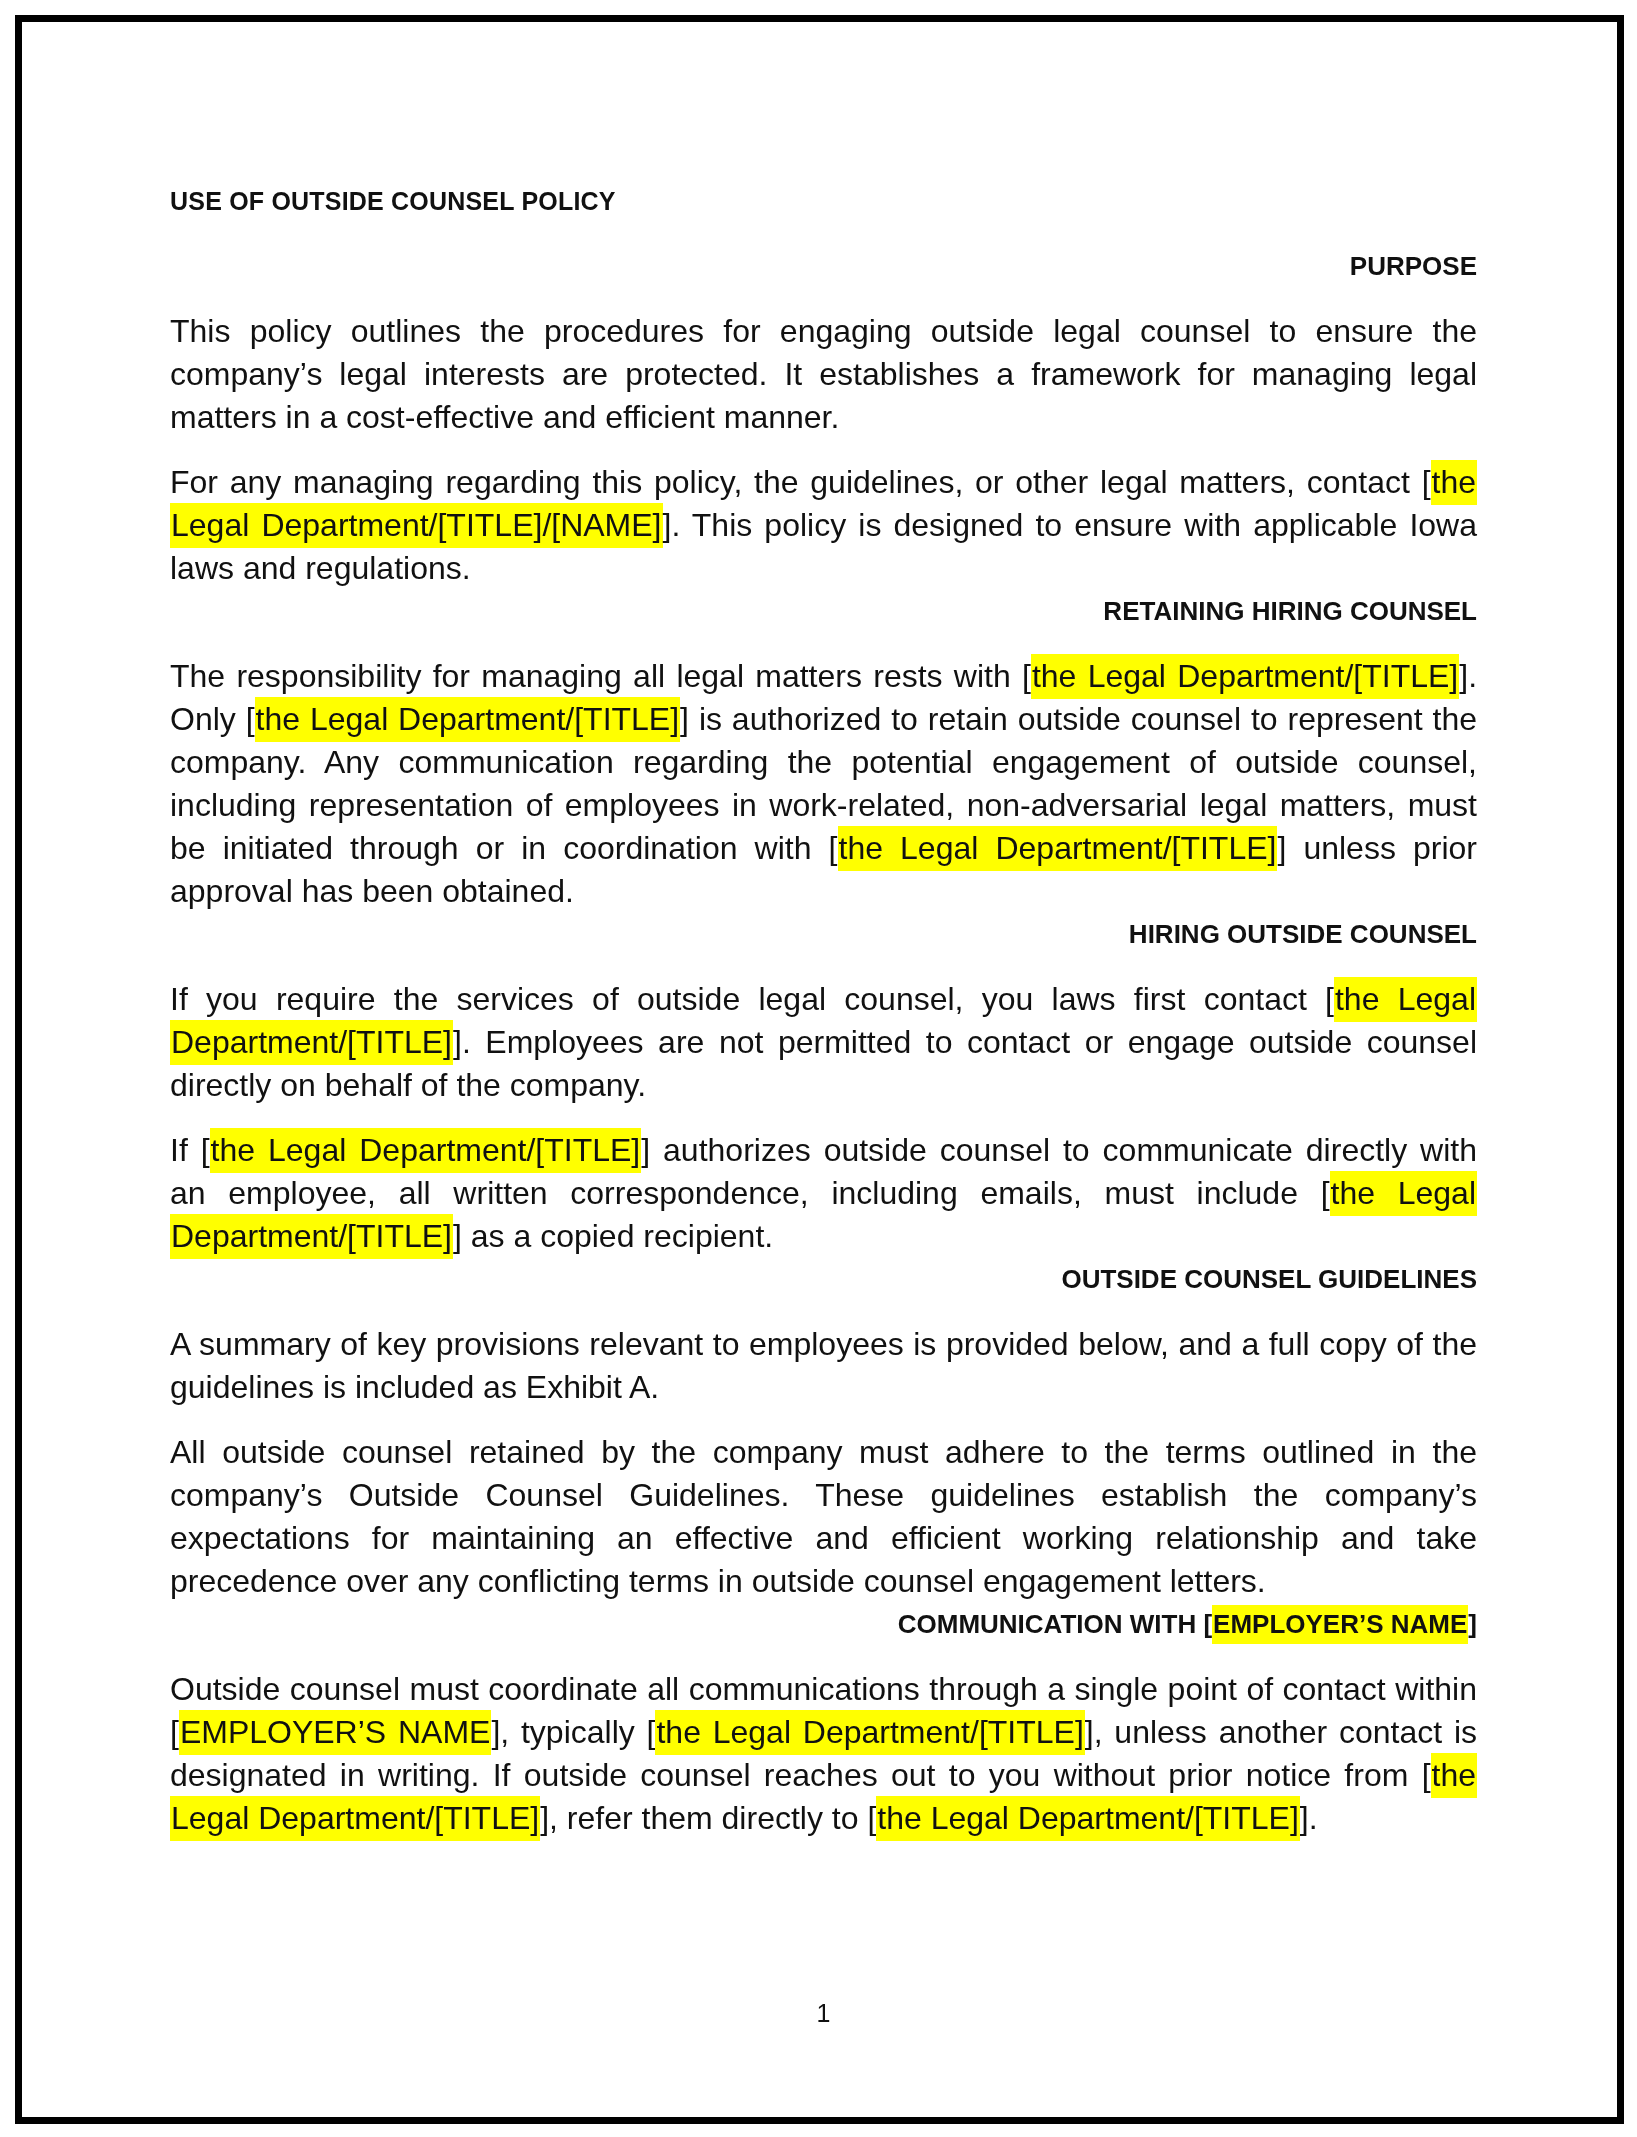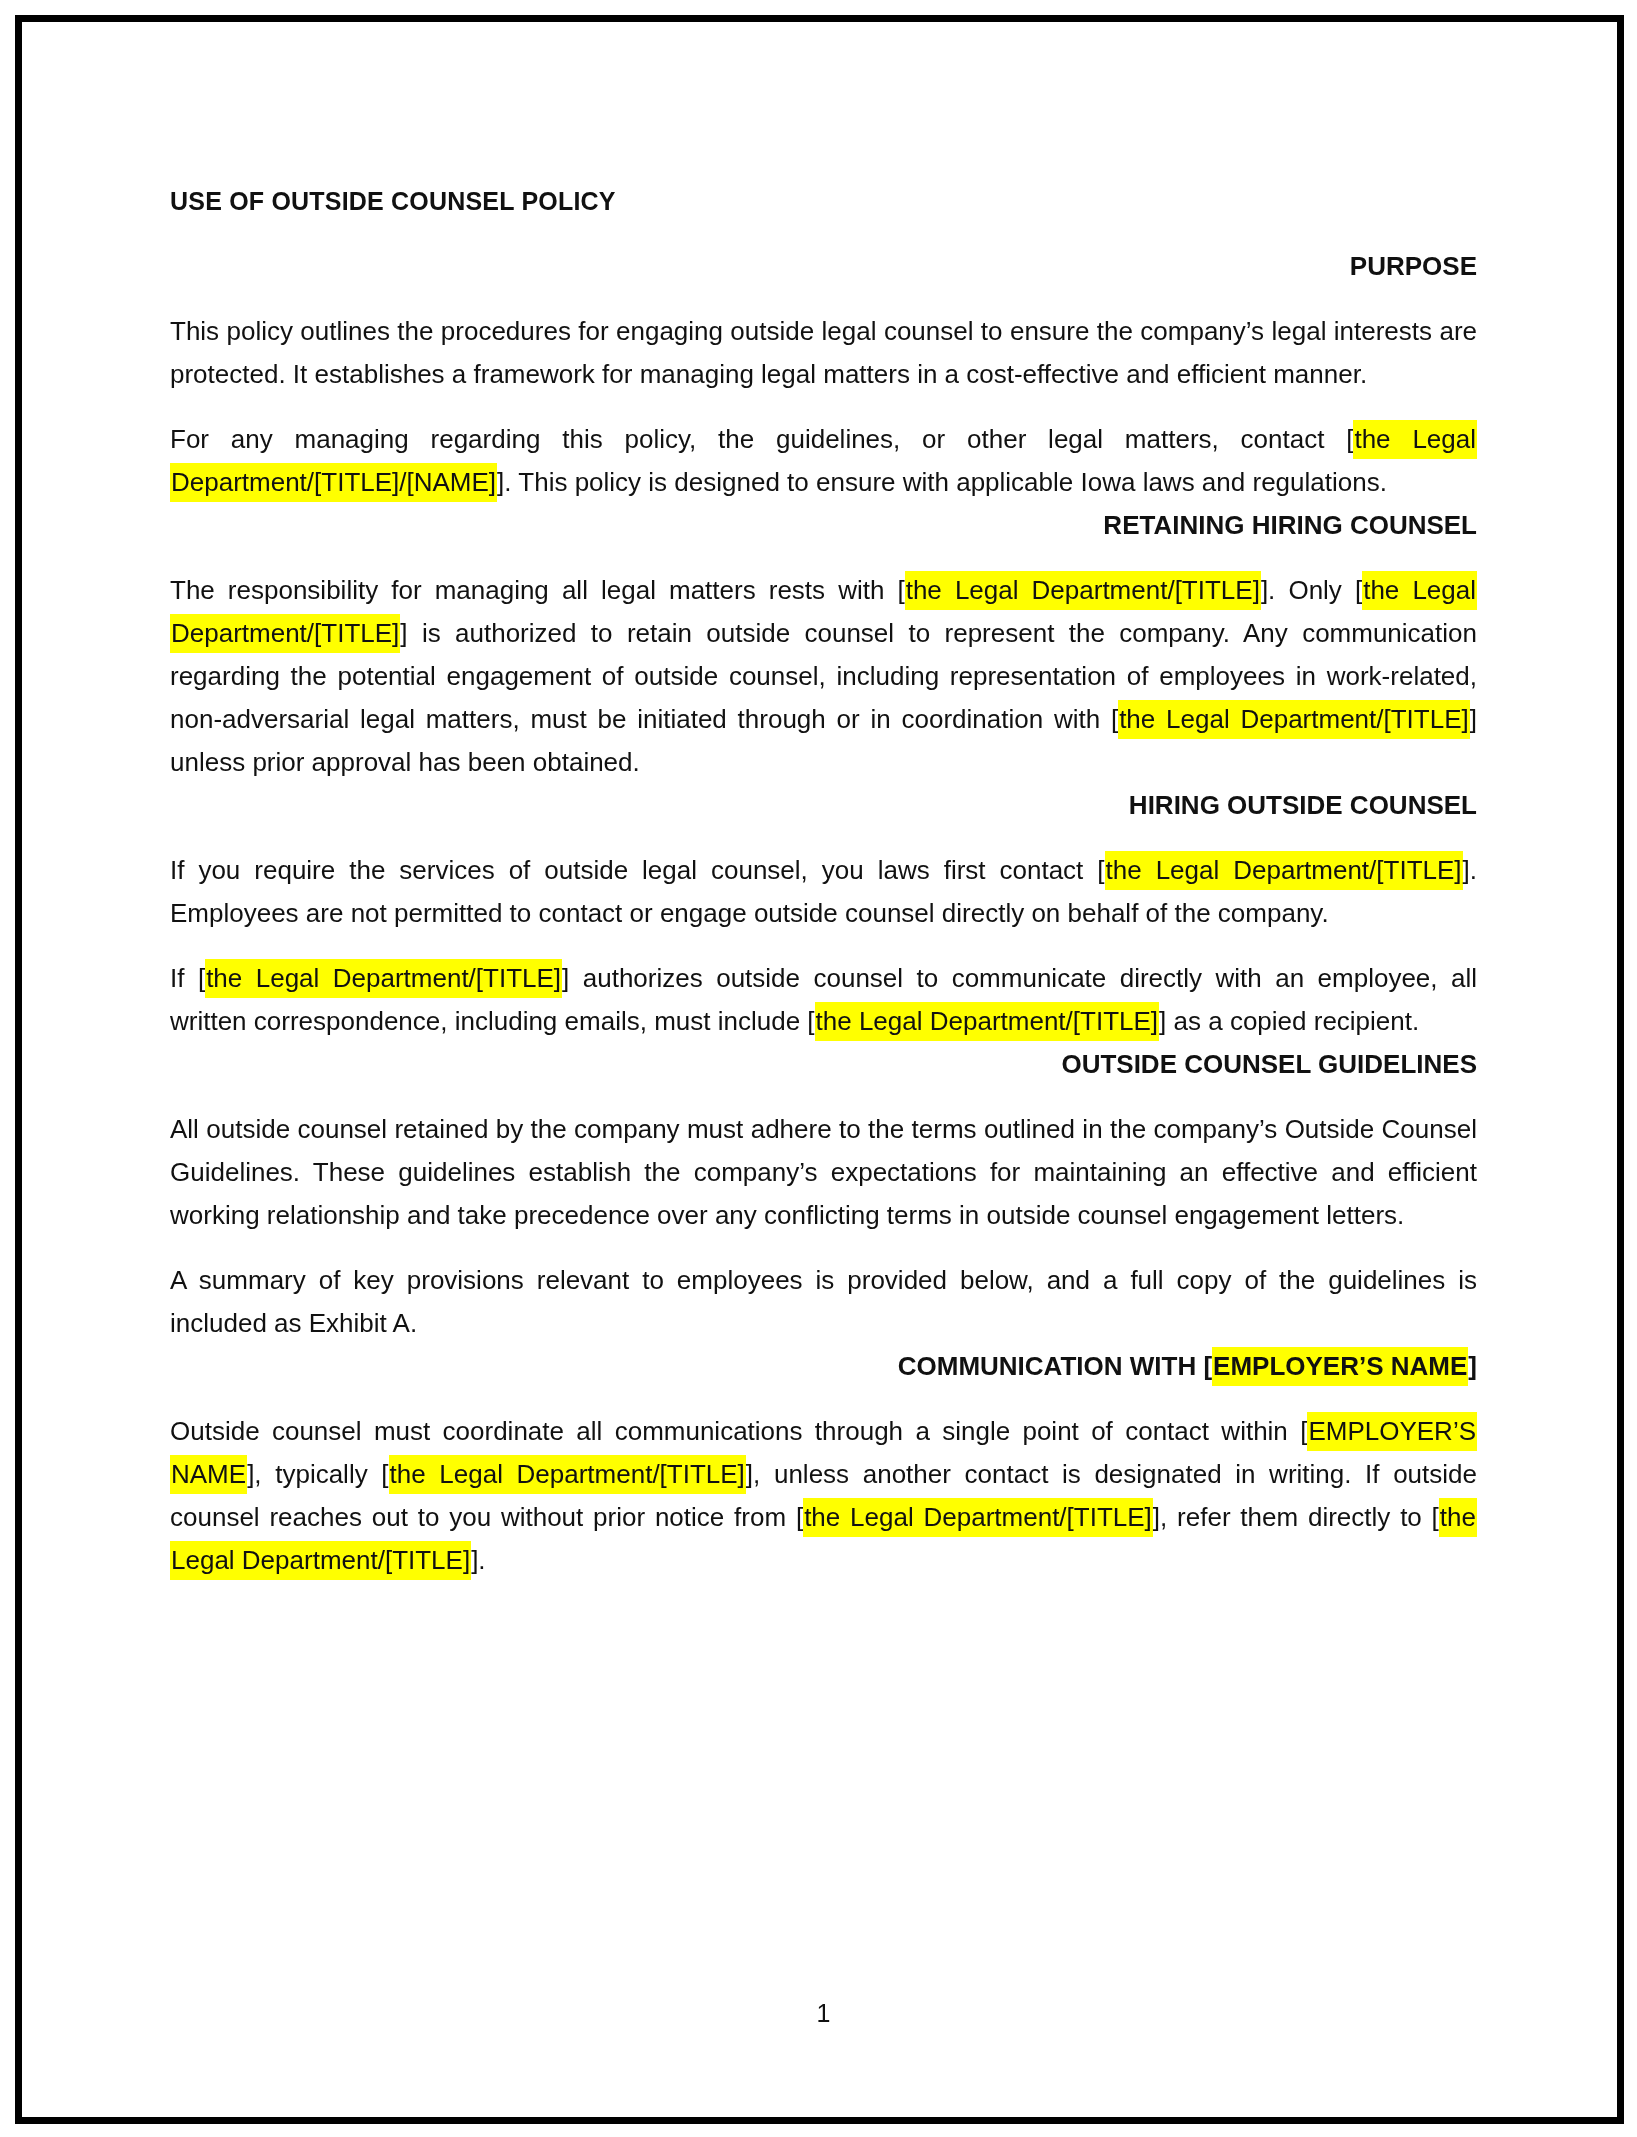--- a/index.html
+++ b/index.html
@@ -39,21 +39,21 @@
     letter-spacing: 0.2px;
   }
   .section-heading {
     font-size: 26px;
     font-weight: bold;
     line-height: 43px;
     margin: 0 0 22px 0;
     text-align: right;
   }
   .para {
-    font-size: 26px;
+    font-size: 32px;
     line-height: 43px;
     text-align: justify;
     margin: 0 0 22px 0;
   }
   .para:last-child { margin-bottom: 0; }
   .hl {
     background: #ffff00;
     padding: 4px 1px 5px 1px;
     box-decoration-break: clone;
     -webkit-box-decoration-break: clone;
@@ -89,22 +89,22 @@
   </section>
 
   <section>
     <h2 class="section-heading"><span>HIRING OUTSIDE COUNSEL</span></h2>
     <p class="para"><span>If you require the services of outside legal counsel, you laws first contact [</span><span class="hl" style="background-color: rgb(255, 255, 0);">the Legal Department/[TITLE]</span><span>]. Employees are not permitted to contact or engage outside counsel directly on behalf of the company.</span></p>
     <p class="para"><span>If [</span><span class="hl" style="background-color: rgb(255, 255, 0);">the Legal Department/[TITLE]</span><span>] authorizes outside counsel to communicate directly with an employee, all written correspondence, including emails, must include [</span><span class="hl" style="background-color: rgb(255, 255, 0);">the Legal Department/[TITLE]</span><span>] as a copied recipient.</span></p>
   </section>
 
   <section>
     <h2 class="section-heading"><span>OUTSIDE COUNSEL GUIDELINES</span></h2>
+    <p class="para"><span>A summary of key provisions relevant to employees is provided below, and a full copy of the guidelines is included as Exhibit A.</span></p>
     <p class="para"><span>All outside counsel retained by the company must adhere to the terms outlined in the company’s Outside Counsel Guidelines. These guidelines establish the company’s expectations for maintaining an effective and efficient working relationship and take precedence over any conflicting terms in outside counsel engagement letters.</span></p>
-    <p class="para"><span>A summary of key provisions relevant to employees is provided below, and a full copy of the guidelines is included as Exhibit A.</span></p>
   </section>
 
   <section>
     <h2 class="section-heading"><span>COMMUNICATION WITH [</span><span class="hl" style="background-color: rgb(255, 255, 0);">EMPLOYER’S NAME</span><span>]</span></h2>
     <p class="para"><span>Outside counsel must coordinate all communications through a single point of contact within [</span><span class="hl" style="background-color: rgb(255, 255, 0);">EMPLOYER’S NAME</span><span>], typically [</span><span class="hl" style="background-color: rgb(255, 255, 0);">the Legal Department/[TITLE]</span><span>], unless another contact is designated in writing. If outside counsel reaches out to you without prior notice from [</span><span class="hl" style="background-color: rgb(255, 255, 0);">the Legal Department/[TITLE]</span><span>], refer them directly to [</span><span class="hl" style="background-color: rgb(255, 255, 0);">the Legal Department/[TITLE]</span><span>].</span></p>
   </section>
 
 </div>
 
 <div class="page-footer">1</div>

